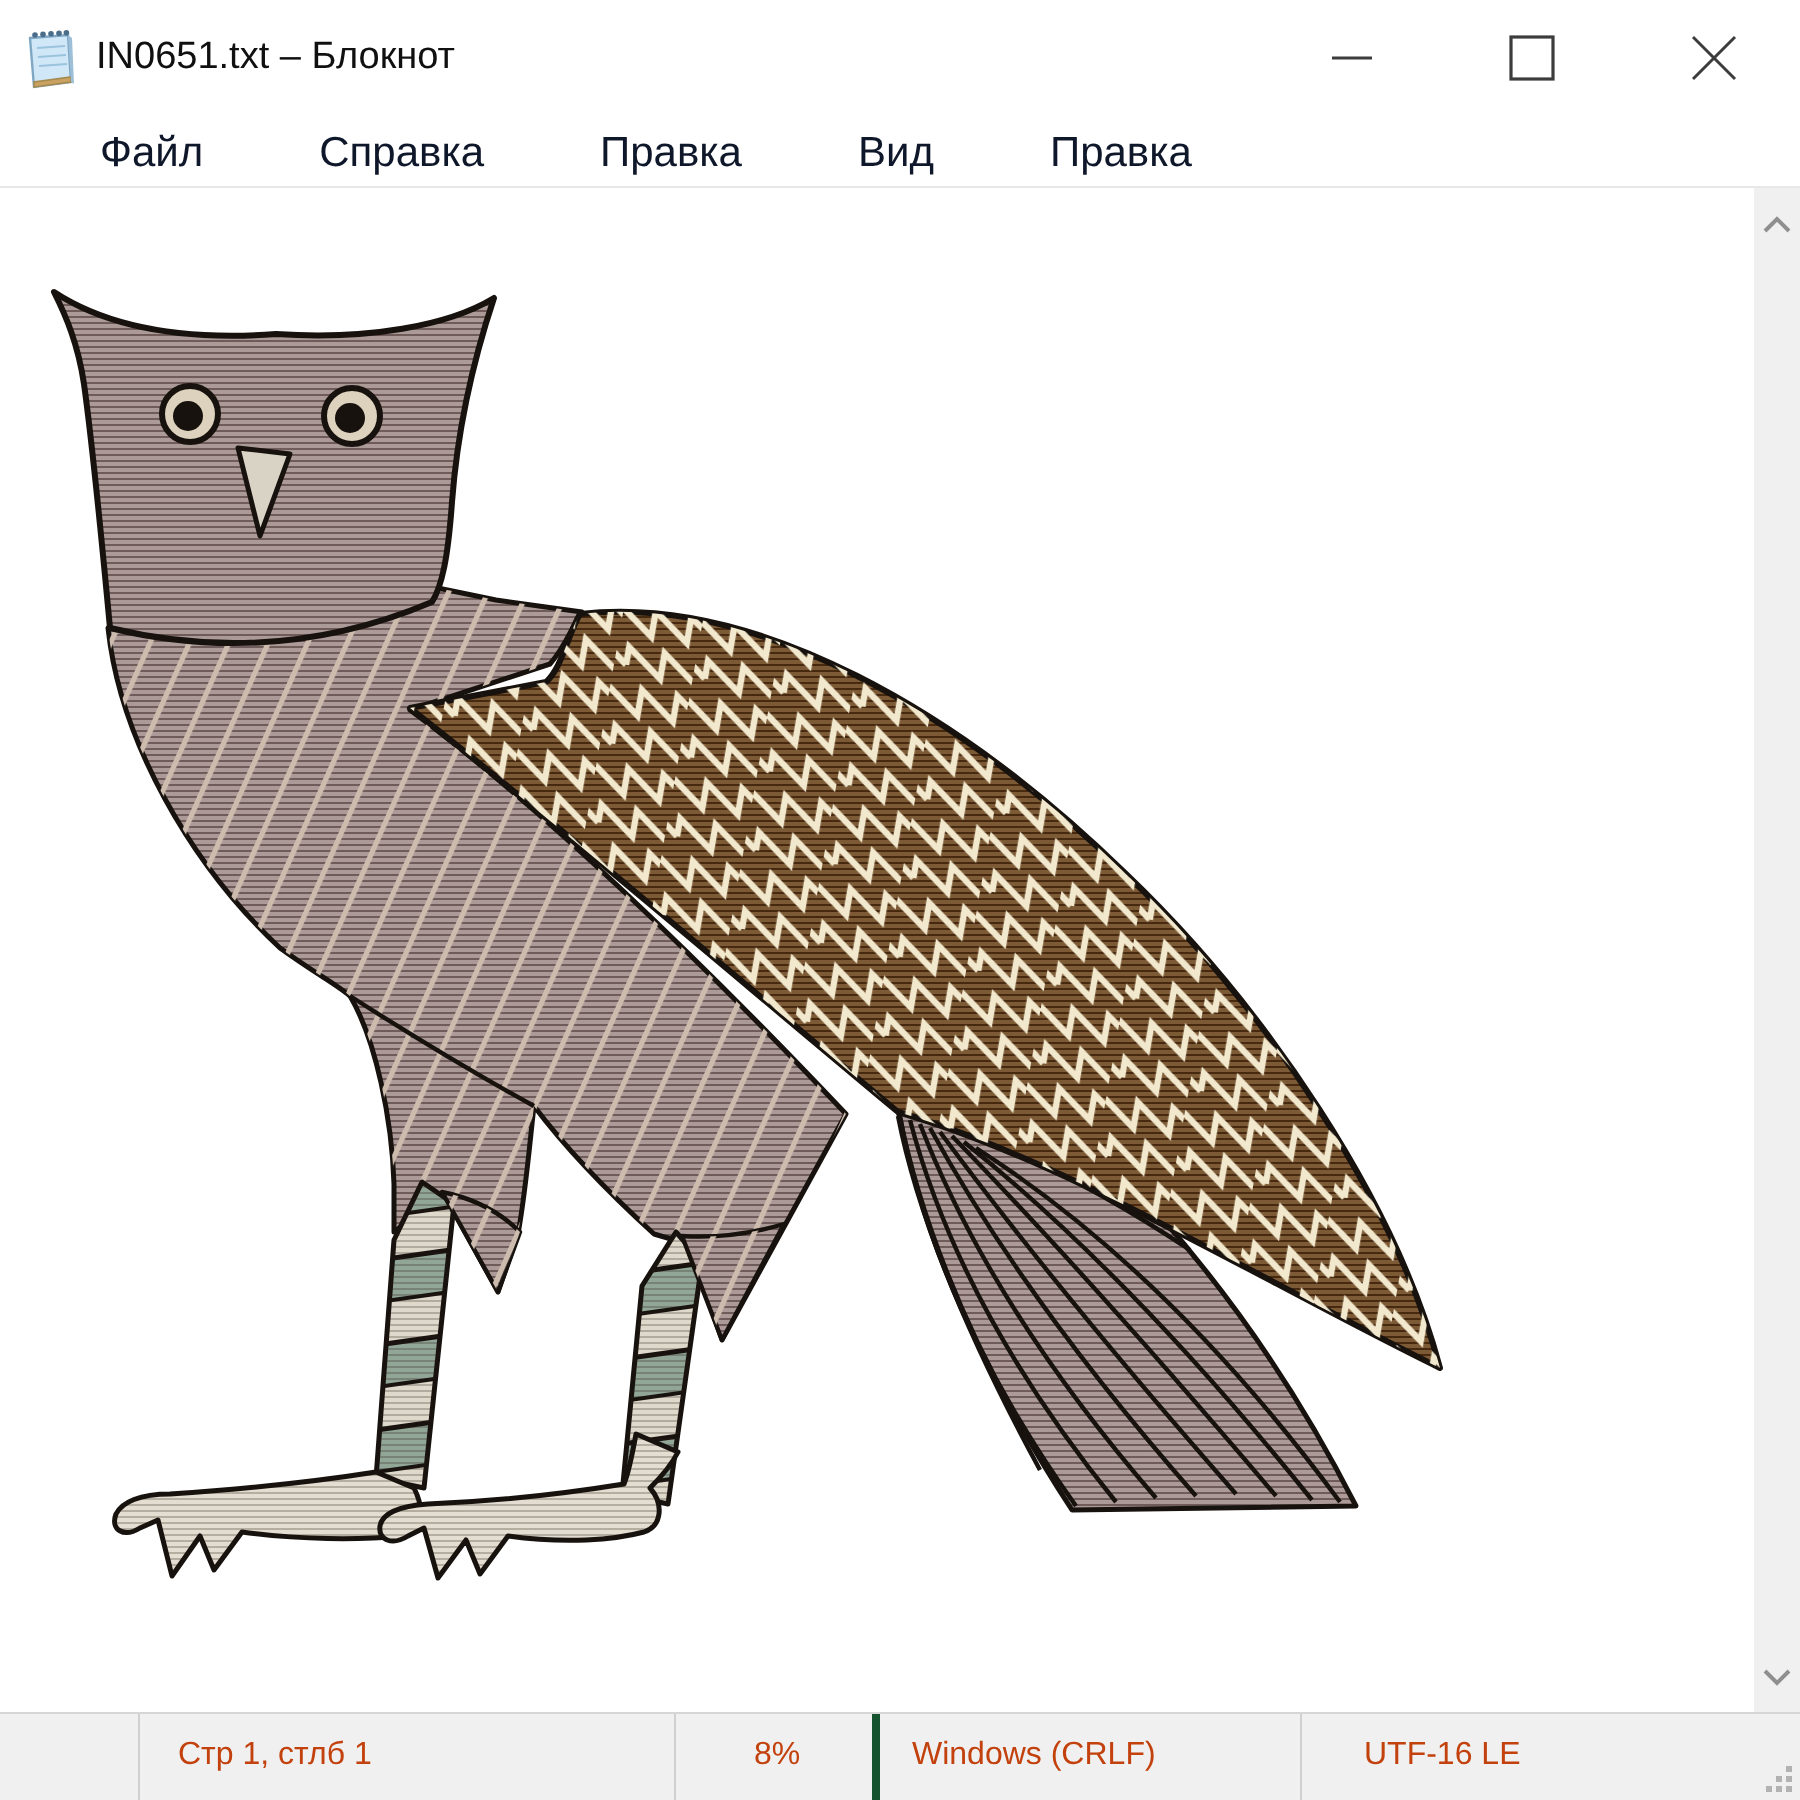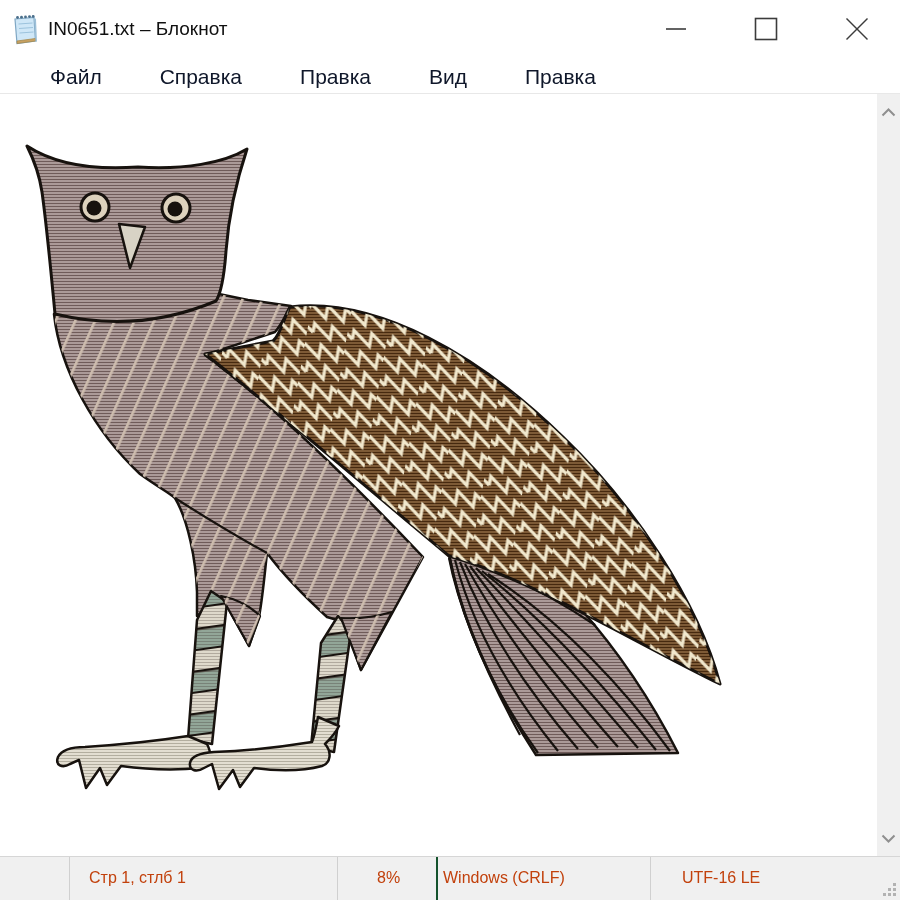--- a/index.html
+++ b/index.html
@@ -30,21 +30,21 @@
   .sb-arrow{position:absolute;left:0;width:23px;height:20px;display:flex;align-items:center;justify-content:center;}
   .sb-up{top:8px;} .sb-down{bottom:8px;}
 
   
   .statusbar{position:absolute;left:0;top:856px;width:900px;height:44px;background:#f0f0f0;
     border-top:1px solid #d6d6d6;box-sizing:border-box;display:flex;font-size:16px;color:#c2410c;}
   .sb-cell{height:100%;line-height:42px;box-sizing:border-box;white-space:nowrap;overflow:hidden;}
   .sb-c0{width:69px;}
   .sb-c1{width:268px;border-left:1px solid #d0d0d0;padding-left:19px;}
   .sb-c2{width:99px;border-left:1px solid #d0d0d0;padding-left:39px;}
-  .sb-c3{width:214px;border-left:2px solid #14532d;padding-left:5px;}
+  .sb-c3{width:214px;border-left:4px solid #14532d;padding-left:16px;}
   .sb-c4{flex:1;border-left:1px solid #d0d0d0;padding-left:31px;position:relative;}
   .grip{position:absolute;right:3px;bottom:3px;}
 </style>
 </head>
 <body>
 
 <div id="app">
 
   <div class="titlebar">
     <svg class="app-icon" viewBox="0 0 32 36">

